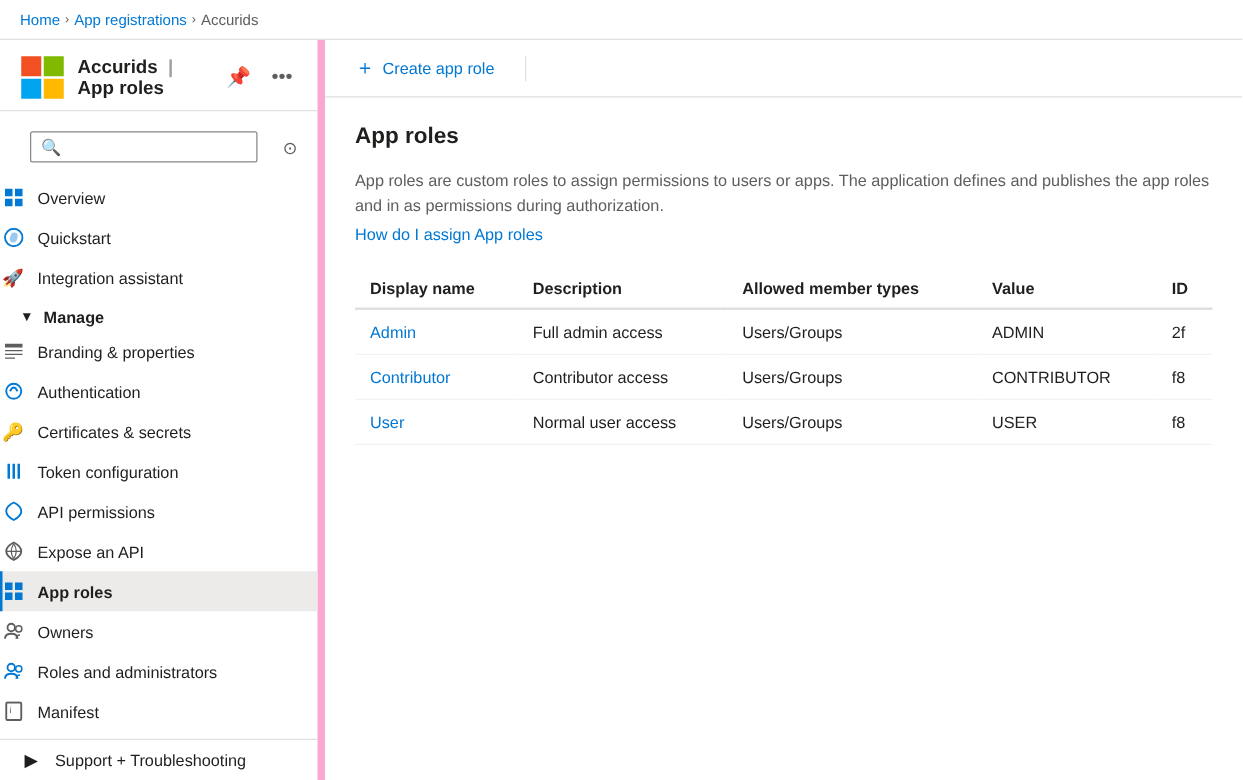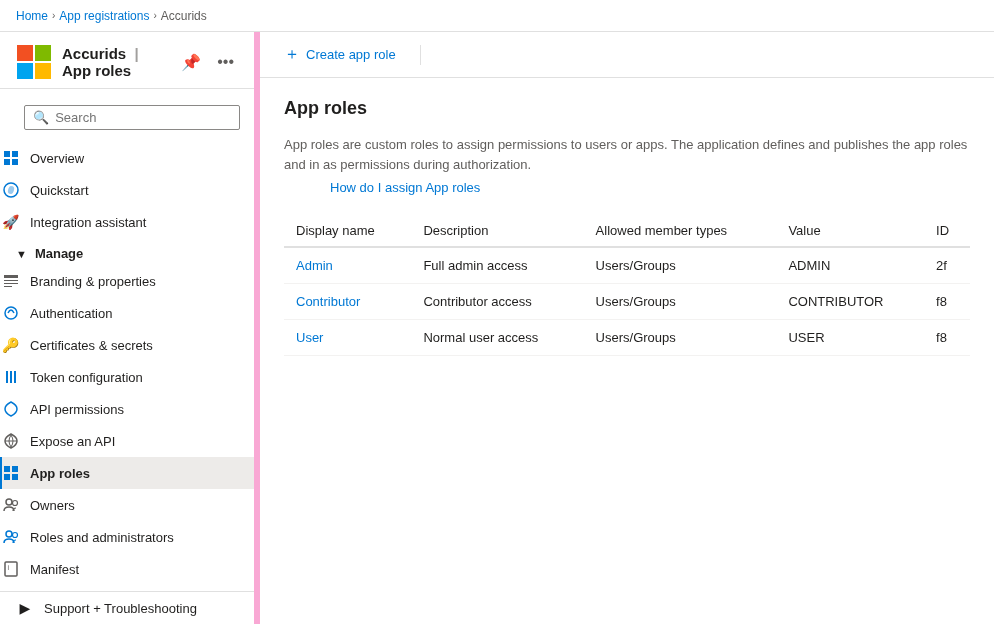--- a/index.html
+++ b/index.html
@@ -200,34 +200,33 @@
       max-width: 700px;
       line-height: 1.5;
       margin-top: 16px;
     }
     .help-link {
       color: #0078d4;
       text-decoration: none;
       font-size: 13px;
       display: inline-block;
       margin-bottom: 20px;
-      margin-left: 46px;
     }
 
     
     .data-table {
       width: 100%;
       border-collapse: collapse;
       font-size: 13px;
     }
     .data-table th {
       text-align: left;
       padding: 8px 12px;
       color: #201f1e;
-      font-weight: 400;
+      font-weight: 700;
       border-bottom: 2px solid #e0e0e0;
       background: #fff;
       white-space: nowrap;
     }
     .data-table td {
       padding: 10px 12px;
       border-bottom: 1px solid #f3f2f1;
       color: #201f1e;
     }
     .table-link {
@@ -275,21 +274,20 @@
       </span>
       <div class="header-actions">
         <button class="header-btn" title="Pin">📌</button>
         <button class="header-btn" title="More">•••</button>
       </div>
     </div>
 
     <div style="display:flex;align-items:center;padding:8px 12px 4px 12px;gap:4px;">
       <div class="search-box" style="flex:1;">
         <span class="search-icon">🔍</span>
-        <input type="text" placeholder="Search" style="">
       </div>
       <button class="sidebar-tool-btn">⊙</button>
 
     </div>
 
     <div class="nav-item">
       <span class="nav-icon">
         <svg width="16" height="16" viewBox="0 0 16 16">
             <rect x="1" y="1" width="6" height="6" fill="#0078d4"></rect>
             <rect x="9" y="1" width="6" height="6" fill="#0078d4"></rect>

